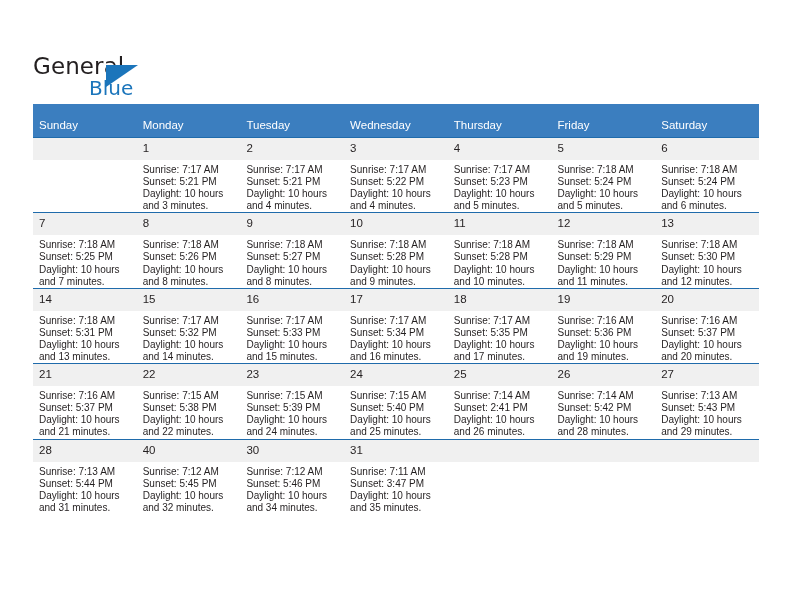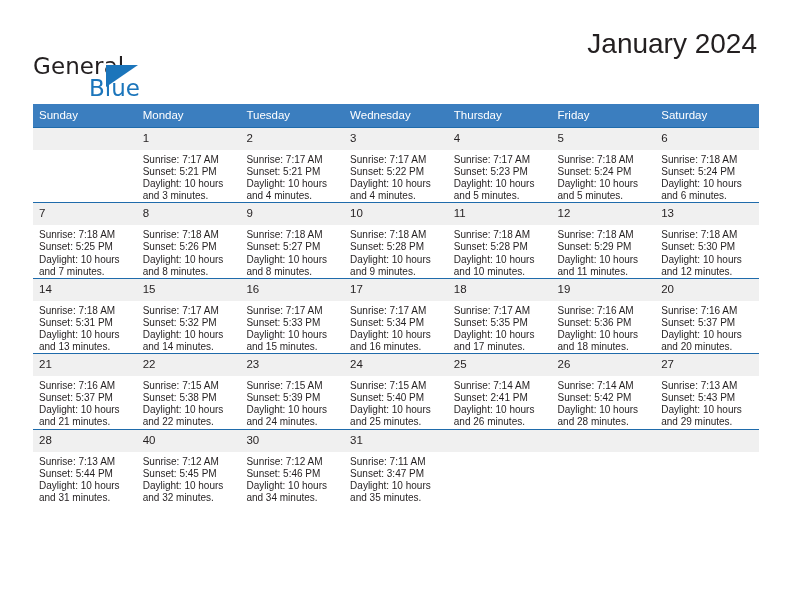--- a/index.html
+++ b/index.html
@@ -44,21 +44,21 @@
     font-size: 23px;
     letter-spacing: 0.1px;
     color: #231f20;
     font-family: "DejaVu Sans", sans-serif;
     line-height: 26px;
   }
   .logo-blue {
     position: absolute;
     left: 56px;
     top: 22px;
-    font-size: 23px;
+    font-size: 20px;
     color: #1b75bb;
     font-family: "DejaVu Sans", sans-serif;
     line-height: 26px;
   }
   .logo-triangle {
     position: absolute;
     left: 73px;
     top: 12px;
     width: 0;
     height: 0;
@@ -96,21 +96,21 @@
     width: 726px;
     border-collapse: collapse;
     table-layout: fixed;
   }
   .calendar th {
     background: #3b7ebf;
     color: #ffffff;
     font-size: 11.5px;
     font-weight: normal;
     text-align: left;
-    padding: 5px 0 5px 6px;
+    padding: 15px 0 5px 6px;
     height: 11px;
     line-height: 13px;
   }
   .calendar td {
     vertical-align: top;
     padding: 0;
     width: 103.7px;
     border-top: 1.4px solid #1f6bab;
     background: #ffffff;
   }
@@ -145,21 +145,20 @@
 
   <div class="header">
 
     <div class="logo">
       <span class="logo-general">General</span>
       <span class="logo-triangle"></span>
       <span class="logo-blue">Blue</span>
     </div>
 
     <div class="title-block">
-      <div class="cal-title">January 2024</div>
     </div>
 
   </div>
 
   <table class="calendar">
     <thead>
       <tr>
         <th>Sunday</th>
         <th>Monday</th>
         <th>Tuesday</th>
@@ -339,21 +338,21 @@
               <div>Daylight: 10 hours</div>
               <div>and 17 minutes.</div>
             </div>
           </td>
           <td>
             <div class="daynum">19</div>
             <div class="details">
               <div>Sunrise: 7:16 AM</div>
               <div>Sunset: 5:36 PM</div>
               <div>Daylight: 10 hours</div>
-              <div>and 18 minutes.</div>
+              <div>and 19 minutes.</div>
             </div>
           </td>
           <td>
             <div class="daynum">20</div>
             <div class="details">
               <div>Sunrise: 7:16 AM</div>
               <div>Sunset: 5:37 PM</div>
               <div>Daylight: 10 hours</div>
               <div>and 20 minutes.</div>
             </div>

